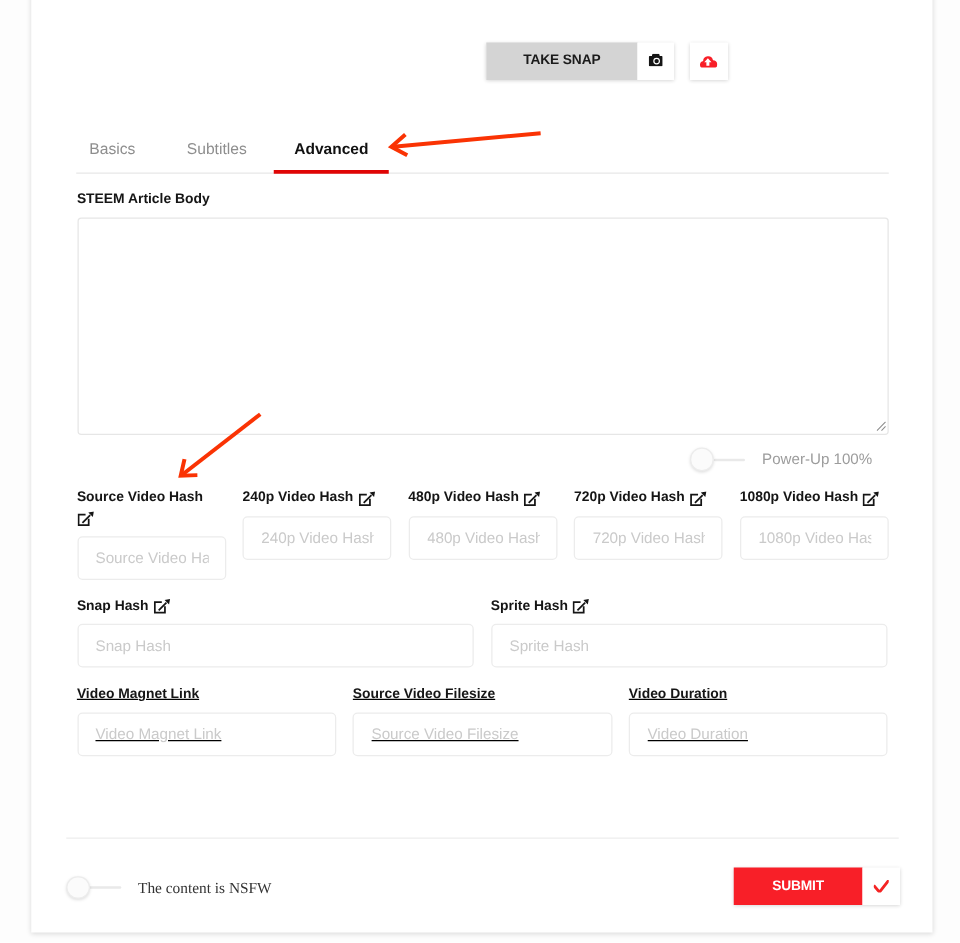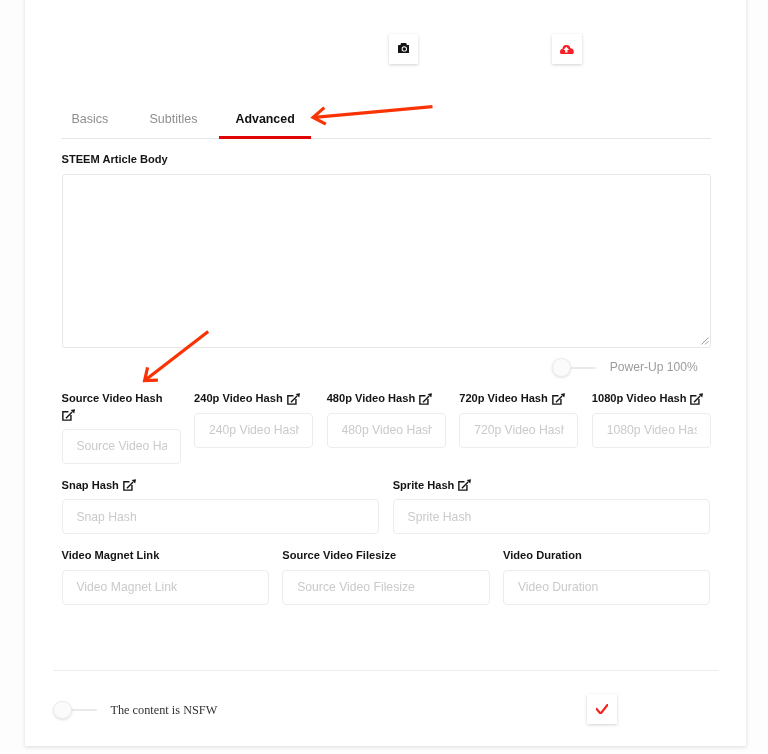--- a/index.html
+++ b/index.html
@@ -51,21 +51,21 @@
   .col .lab{display:flex;align-items:flex-start;flex-wrap:wrap;gap:3.9px;row-gap:3.2px;}
   .inp{border:1px solid #ececec;border-radius:4px;height:35px;box-sizing:border-box;
        font-size:12.2px;color:#cacaca;display:flex;align-items:center;padding:0 13px 0 13.9px;background:#fff;
        white-space:nowrap;}
   .inp .itxt{flex:1 1 auto;white-space:nowrap;overflow:hidden;display:block;}
   #grid-hash{top:392.3px;}
   #grid-hash .col{width:119.2px;}
   #grid-snap{top:478.7px;}
   #grid-snap .col{width:317.9px;}
   #grid-meta{top:549.2px;}
-  #grid-meta .col{width:207.4px;}
+  #grid-meta .col{width:207.4px;text-decoration:underline;}
   .grid .col{align-items:stretch;}
   .sp{height:7.4px;flex:none;}
   .extico{margin-top:0.6px;flex:none;}
 
   
   #foot-rule{position:absolute;left:52.9px;top:670.2px;width:666.6px;height:1px;background:#ededed;}
   #nsfw{position:absolute;left:52.8px;top:700.6px;display:flex;align-items:center;font-family:Liberation Serif, serif;}
   #nsfw .txt{font-size:12.3px;color:#333;margin-left:13.6px;line-height:18.8px;}
   #submit{position:absolute;left:587px;top:694px;display:flex;height:30px;align-items:stretch;
           box-shadow:0 1px 3px rgba(0,0,0,0.18);}
@@ -75,20 +75,21 @@
 
   
   #annot{position:absolute;left:0;top:0;width:768px;height:754px;pointer-events:none;}
 </style>
 </head>
 <body>
 
 <div id="card"></div>
 
 <div class="snapbtn" id="take-snap">
+  <div class="lbl">TAKE SNAP</div>
   <div class="ic">
     <svg class="camsvg" width="11.3" height="10.2" viewBox="0 0 113 102" fill="#151515">
       <path d="M39 0 H79 Q84 0 85 6 L88 19 H104 Q113 19 113 28 V93 Q113 102 104 102 H9 Q0 102 0 93 V28 Q0 19 9 19 H25 L28 6 Q29 0 34 0 Z"></path>
       <circle cx="63" cy="59" r="27" fill="#fff"></circle>
       <circle cx="63" cy="59" r="17.5" fill="#151515"></circle>
     </svg>
   </div>
 </div>
 
 <div class="snapbtn" id="upload-snap">
@@ -265,20 +266,21 @@
 
 <div id="foot-rule"></div>
 <div id="nsfw">
   <div class="switch">
     <div class="track"></div>
     <div class="knob"></div>
   </div>
   <div class="txt">The content is NSFW</div>
 </div>
 <div id="submit">
+  <div class="lbl">SUBMIT</div>
   <div class="ic">
     <svg class="chksvg" width="12.2" height="9.7" viewBox="0 0 122 97">
       <path d="M0 43 L46 97 L122 0" stroke="#f42424" stroke-width="23" fill="none" stroke-linecap="butt" stroke-linejoin="miter"></path>
     </svg>
   </div>
 </div>
 
 <svg id="annot">
   <g stroke="#fa3304" stroke-width="3.2" fill="none" stroke-linecap="butt" stroke-linejoin="miter">
     <path d="M432.5 106.6 L314.6 117.4"></path>

